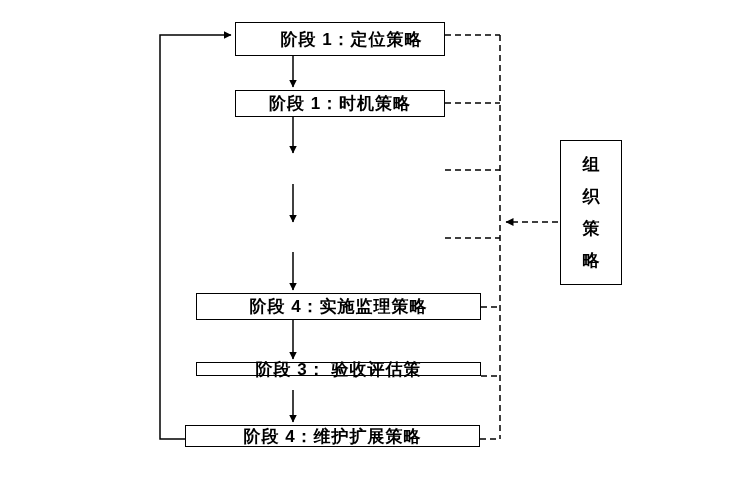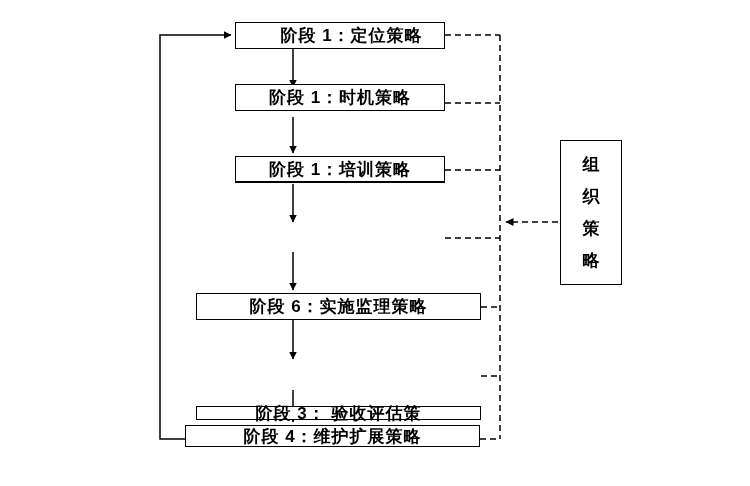--- a/index.html
+++ b/index.html
@@ -14,26 +14,26 @@
   .box{
     position:absolute;
     border:1px solid #000;
     background:#ffffff;
     display:flex;align-items:center;justify-content:center;
     font-size:17px;font-weight:600;color:#000;
     letter-spacing:1px;
     box-sizing:border-box;
     white-space:nowrap;
   }
-  .b1{left:235px;top:22px;width:210px;height:27px;padding-left:23px;}
-  .b2{left:235px;top:84px;width:210px;height:27px;}
+  .b1{left:235px;top:22px;width:210px;height:34px;padding-left:23px;}
+  .b2{left:235px;top:90px;width:210px;height:27px;}
   .b3{left:235px;top:156px;width:210px;height:27px;border-bottom-width:2px;}
   .b4{left:235px;top:225px;width:210px;height:27px;}
   .b5{left:196px;top:293px;width:285px;height:27px;}
-  .b6{left:196px;top:362px;width:285px;height:14px;margin-top:44px;}
+  .b6{left:196px;top:362px;width:285px;height:14px;}
   .b7{left:185px;top:425px;width:295px;height:22px;}
   .side-box{
     position:absolute;
     left:560px;top:140px;width:62px;height:145px;
     border:1px solid #000;background:#ffffff;
     display:flex;flex-direction:column;align-items:center;justify-content:center;
     gap:9px;
     font-size:17px;font-weight:600;color:#000;
     box-sizing:border-box;
   }
@@ -71,25 +71,22 @@
 
     <line x1="558" y1="222" x2="506" y2="222" stroke="#000" stroke-width="1.5" stroke-dasharray="6,4" marker-end="url(#arrow)"></line>
   </svg>
 
   <div class="box b1">
     <span>阶段 1：定位策略</span>
   </div>
   <div class="box b2">
     <span>阶段 1：时机策略</span>
   </div>
-  <div class="box b3">
-    <span>阶段 1：培训策略</span>
-  </div>
   <div class="box b5">
-    <span>阶段 6：实施监理策略</span>
+    <span>阶段 4：实施监理策略</span>
   </div>
   <div class="box b6">
     <span>阶段 3： 验收评估策</span>
   </div>
   <div class="box b7">
     <span>阶段 4：维护扩展策略</span>
   </div>
 
   <div class="side-box">
     <span>组</span>

